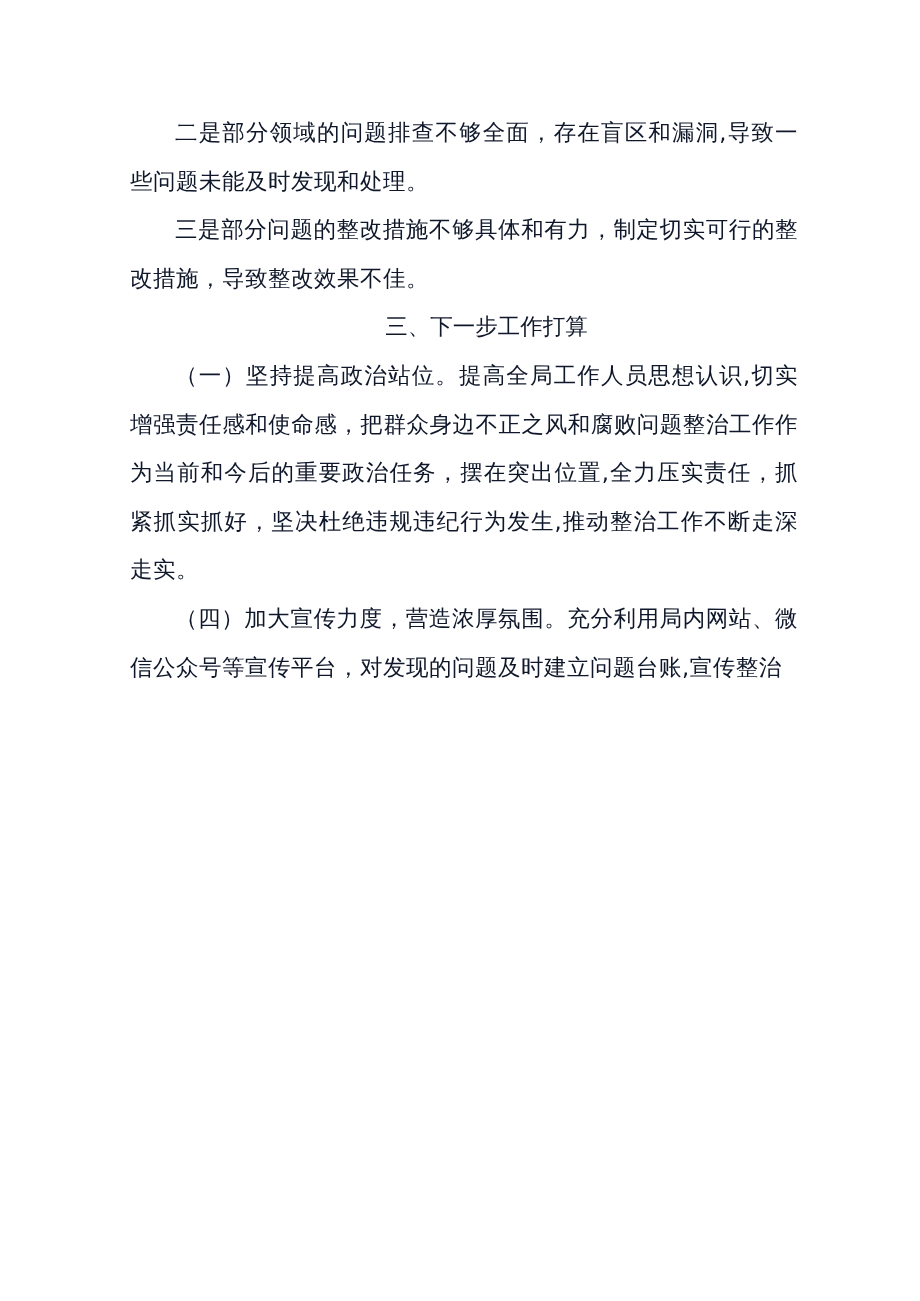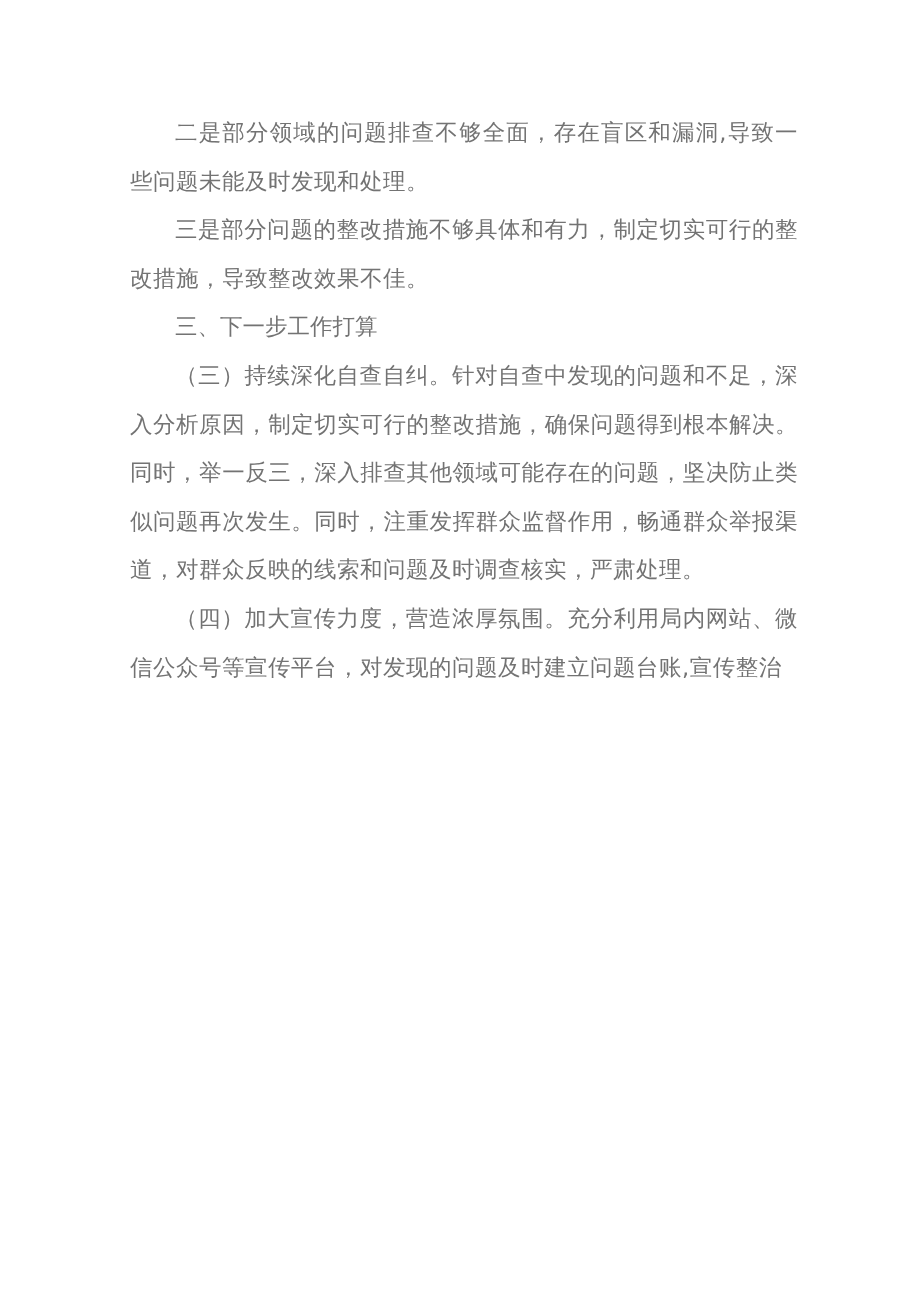--- a/index.html
+++ b/index.html
@@ -3,30 +3,30 @@
 <meta charset="utf-8">
 <style>
   html, body { margin: 0; padding: 0; background: #ffffff; }
   body { width: 920px; height: 1301px; position: relative; overflow: hidden; }
   .page {
     position: absolute; left: 0; top: 0; width: 920px; height: 1301px; background: #ffffff;
   }
   .content {
     position: absolute; left: 130px; top: 108px; width: 668px;
     font-family: "DejaVu Sans", "Liberation Sans", sans-serif;
-    font-size: 22.5px; color: #737373; line-height: 48.6px;
+    font-size: 22.5px; color: #0f172a; line-height: 48.6px;
   }
   .para { margin: 0; text-indent: 2em; text-align: justify; letter-spacing: 0.5px; }
   .para.sub { text-indent: 2em; }
-  .heading { margin: 0; text-indent: 2em; }
+  .heading { margin: 0; text-indent: 2em; text-align: center; }
 </style>
 </head>
 <body>
 
 <div class="page">
   <div class="content">
     <p class="para">二是部分领域的问题排查不够全面，存在盲区和漏洞,导致一些问题未能及时发现和处理。</p>
     <p class="para">三是部分问题的整改措施不够具体和有力，制定切实可行的整改措施，导致整改效果不佳。</p>
     <p class="heading">三、下一步工作打算</p>
-    <p class="para sub">（三）持续深化自查自纠。针对自查中发现的问题和不足，深入分析原因，制定切实可行的整改措施，确保问题得到根本解决。同时，举一反三，深入排查其他领域可能存在的问题，坚决防止类似问题再次发生。同时，注重发挥群众监督作用，畅通群众举报渠道，对群众反映的线索和问题及时调查核实，严肃处理。</p>
+    <p class="para sub">（一）坚持提高政治站位。提高全局工作人员思想认识,切实增强责任感和使命感，把群众身边不正之风和腐败问题整治工作作为当前和今后的重要政治任务，摆在突出位置,全力压实责任，抓紧抓实抓好，坚决杜绝违规违纪行为发生,推动整治工作不断走深走实。</p>
     <p class="para sub">（四）加大宣传力度，营造浓厚氛围。充分利用局内网站、微信公众号等宣传平台，对发现的问题及时建立问题台账,宣传整治</p>
   </div>
 </div>
 
 </body></html>

